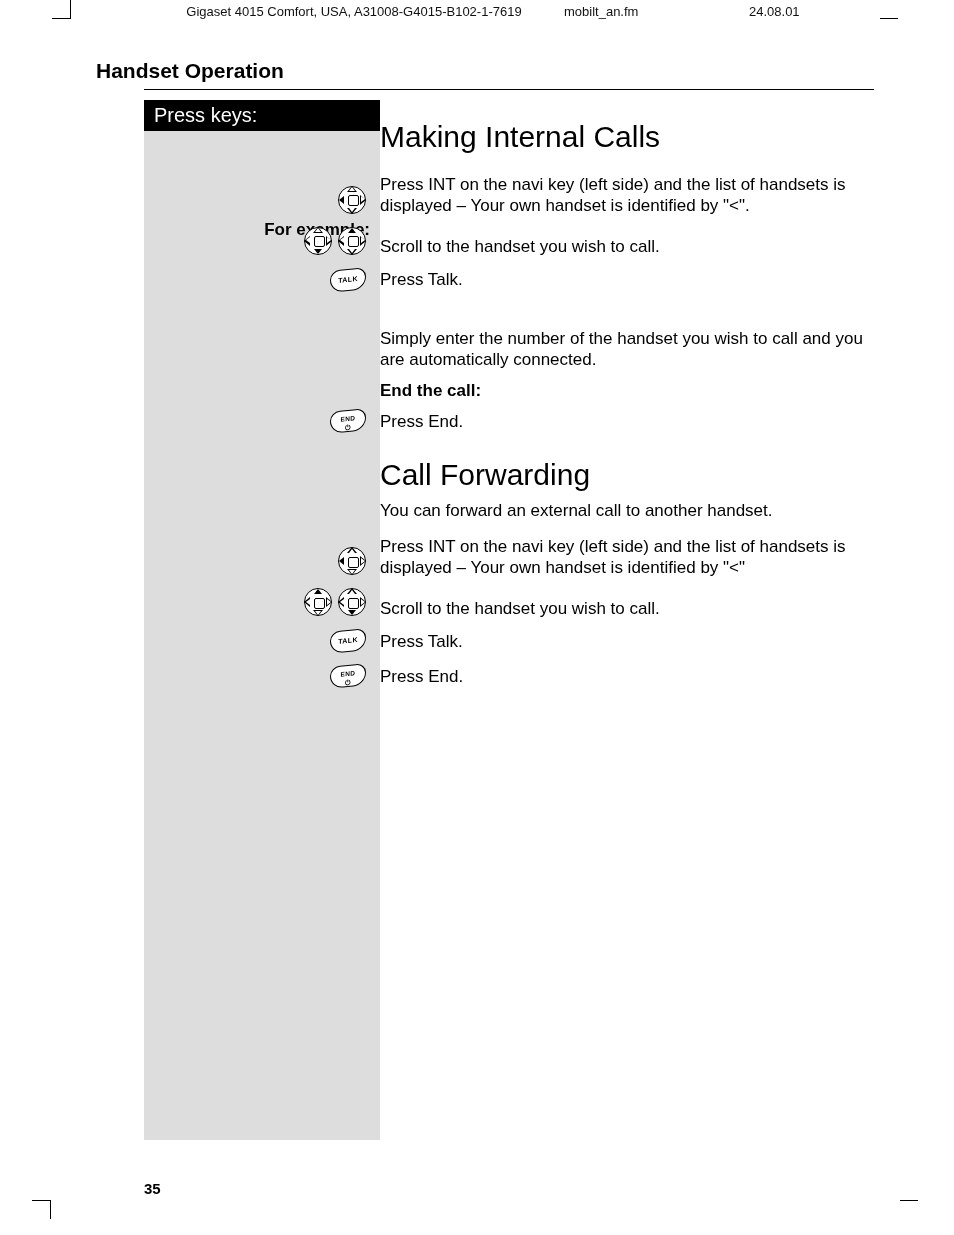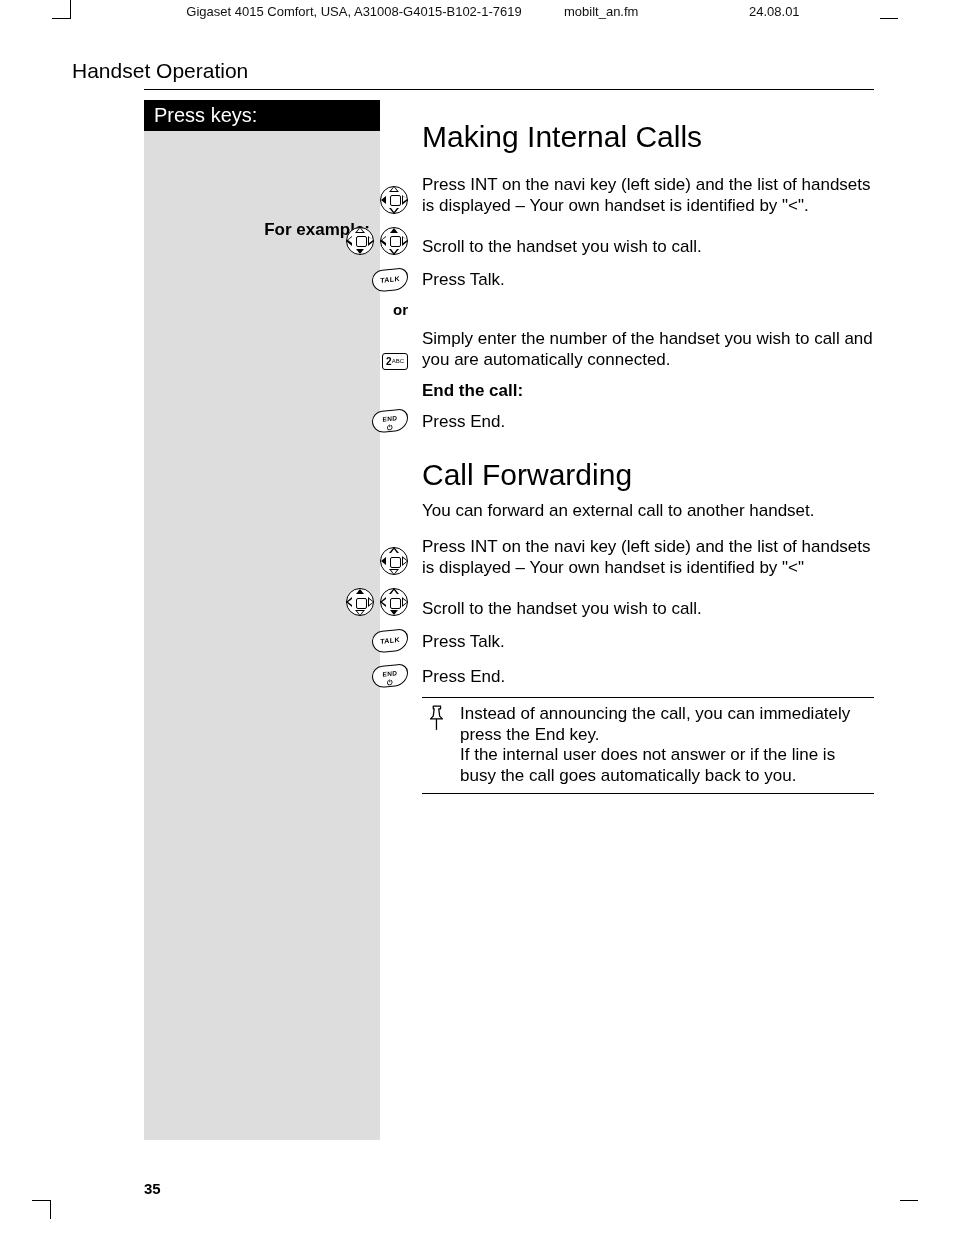--- a/index.html
+++ b/index.html
@@ -30,22 +30,22 @@
     font-size: 13px;
     padding: 4px 80px 4px 144px;
     color: #111;
   }
   .header-line .hl-a { flex: 0 0 420px; text-align: center; }
   .header-line .hl-b { flex: 0 0 185px; }
   .header-line .hl-c { }
 
   .section-title {
     font-size: 21px;
-    font-weight: 400;
-    padding: 36px 0 6px 72px;
+    font-weight: 700;
+    padding: 36px 0 6px 96px;
     letter-spacing: 0px;
     font-stretch: condensed;
     font-family: "Arial Narrow", Arial, sans-serif;
   }
   .hr {
     border: none;
     border-top: 1px solid #000;
     margin: 0 80px 0 144px;
   }
 
@@ -65,22 +65,20 @@
     background: #000;
     color: #ffffff;
     font-family: "Arial Narrow", Arial, sans-serif;
     font-size: 20px;
     padding: 4px 2px 4px 10px;
     letter-spacing: 0px;
   }
 
   .rightcol {
     flex: 1;
-    padding-left: 14px;
-    margin-left: 28px;
   }
 
   h1.topic {
     font-family: "Arial Narrow", Arial, sans-serif;
     font-weight: 400;
     font-size: 30px;
     margin: 20px 0 8px 0;
     letter-spacing: 0px;
   }
 
@@ -404,32 +402,20 @@
 
       <div class="row">
         <div class="keycell">
           <span class="key-icons">
             <span class="end-key"><span>END</span><span class="pw"></span></span>
           </span>
         </div>
         <div class="desc">Press End.</div>
       </div>
 
-      <div class="note-box">
-        <div class="pin">
-          <svg viewBox="0 0 24 30">
-              <g fill="none" stroke="#000" stroke-width="1.4" stroke-linejoin="round">
-            <path d="M9 2 L17 2 L17 5 L15 5 L16 13 L19 16 L6 16 L9 13 L10 5 L9 5 Z"></path>
-            <line x1="12.5" y1="16" x2="12.5" y2="28"></line>
-              </g>
-            </svg>
-        </div>
-        <div class="txt" style="white-space:pre-line">Instead of announcing the call, you can immediately press the End key.
-If the internal user does not answer or if the line is busy the call goes automatically back to you.</div>
-      </div>
 
     </div>
   </div>
 
   <div class="page-num">35</div>
 
   <span class="crop-bot-left"></span>
   <span class="crop-bot-right"></span>
 </div>
 

